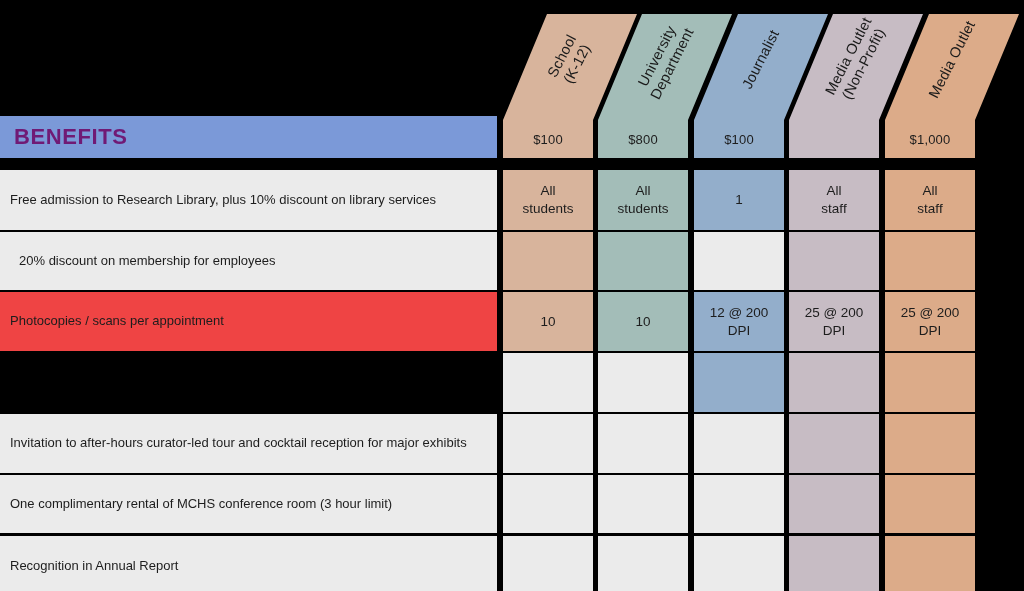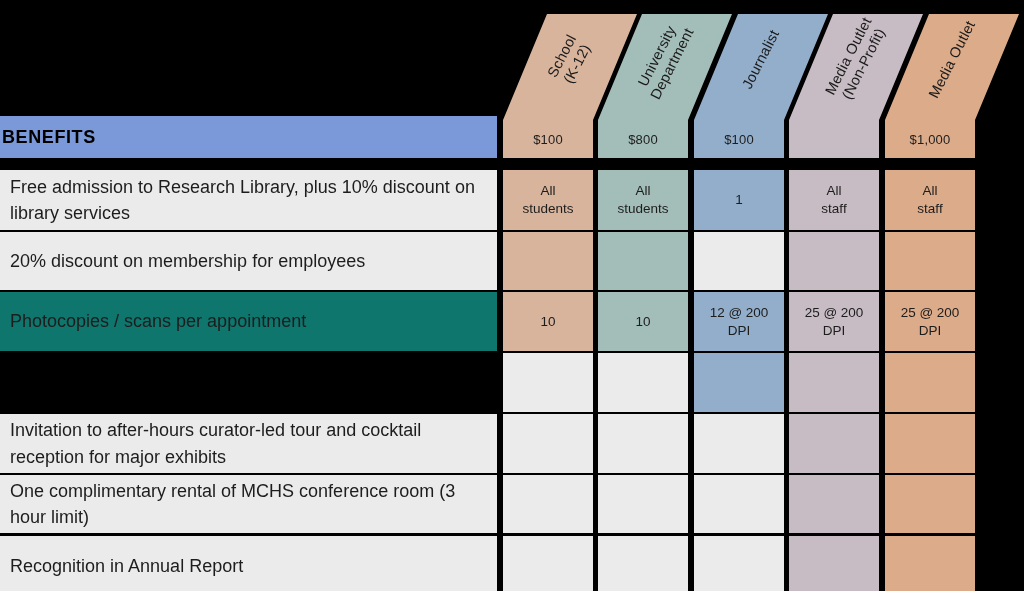--- a/index.html
+++ b/index.html
@@ -68,41 +68,41 @@
 
   
   .benefits-bar {
     position: absolute;
     left: 0; top: 116px;
     width: 497px; height: 42px;
     background: #7b99d8;
     display: flex; align-items: center;
   }
   .benefits-bar .label {
-    color: #000000;
-    font-size: 18px;
+    color: #701a75;
+    font-size: 22px;
     font-weight: bold;
     letter-spacing: 0.6px;
-    padding-left: 2px;
+    padding-left: 14px;
   }
 
   
   .row { position: absolute; left: 0; width: 1024px; }
   .row-label {
     position: absolute;
     left: 0; top: 0;
     width: 497px;
     height: 100%;
     background: #ebebeb;
     display: flex;
     align-items: center;
   }
   .row-label .txt {
     padding: 0 12px 0 10px;
-    font-size: 18px;
+    font-size: 13px;
     line-height: 1.45;
     color: #1d1d1d;
   }
   .cell {
     position: absolute;
     top: 0;
     width: 90px;
     height: 100%;
     display: flex;
     align-items: center;
@@ -192,31 +192,31 @@
 students</div>
         <div class="cell" style="left: 598px; background: rgb(163, 189, 184);">All
 students</div>
         <div class="cell" style="left: 694px; background: rgb(147, 174, 203);">1</div>
         <div class="cell" style="left: 789px; background: rgb(199, 188, 196);">All
 staff</div>
         <div class="cell" style="left: 885px; background: rgb(220, 171, 137);">All
 staff</div>
       </div>
       <div class="row" style="top: 232px; height: 58px;">
-        <div class="row-label" style="background: rgb(235, 235, 235);">
+        <div class="row-label" style="background: rgb(235, 235, 235); padding-left: 9px;">
           <span class="txt">20% discount on membership for employees</span>
         </div>
         <div class="cell" style="left: 503px; background: rgb(216, 180, 156);"></div>
         <div class="cell" style="left: 598px; background: rgb(163, 189, 184);"></div>
         <div class="cell" style="left: 694px; background: rgb(235, 235, 235);"></div>
         <div class="cell" style="left: 789px; background: rgb(199, 188, 196);"></div>
         <div class="cell" style="left: 885px; background: rgb(220, 171, 137);"></div>
       </div>
       <div class="row" style="top: 292px; height: 59px;">
-        <div class="row-label" style="background: #0f766e;">
+        <div class="row-label" style="background: #ef4444;">
           <span class="txt">Photocopies / scans per appointment</span>
         </div>
         <div class="cell" style="left: 503px; background: rgb(216, 180, 156);">10</div>
         <div class="cell" style="left: 598px; background: rgb(163, 189, 184);">10</div>
         <div class="cell" style="left: 694px; background: rgb(147, 174, 203);">12 @ 200
 DPI</div>
         <div class="cell" style="left: 789px; background: rgb(199, 188, 196);">25 @ 200
 DPI</div>
         <div class="cell" style="left: 885px; background: rgb(220, 171, 137);">25 @ 200
 DPI</div>

